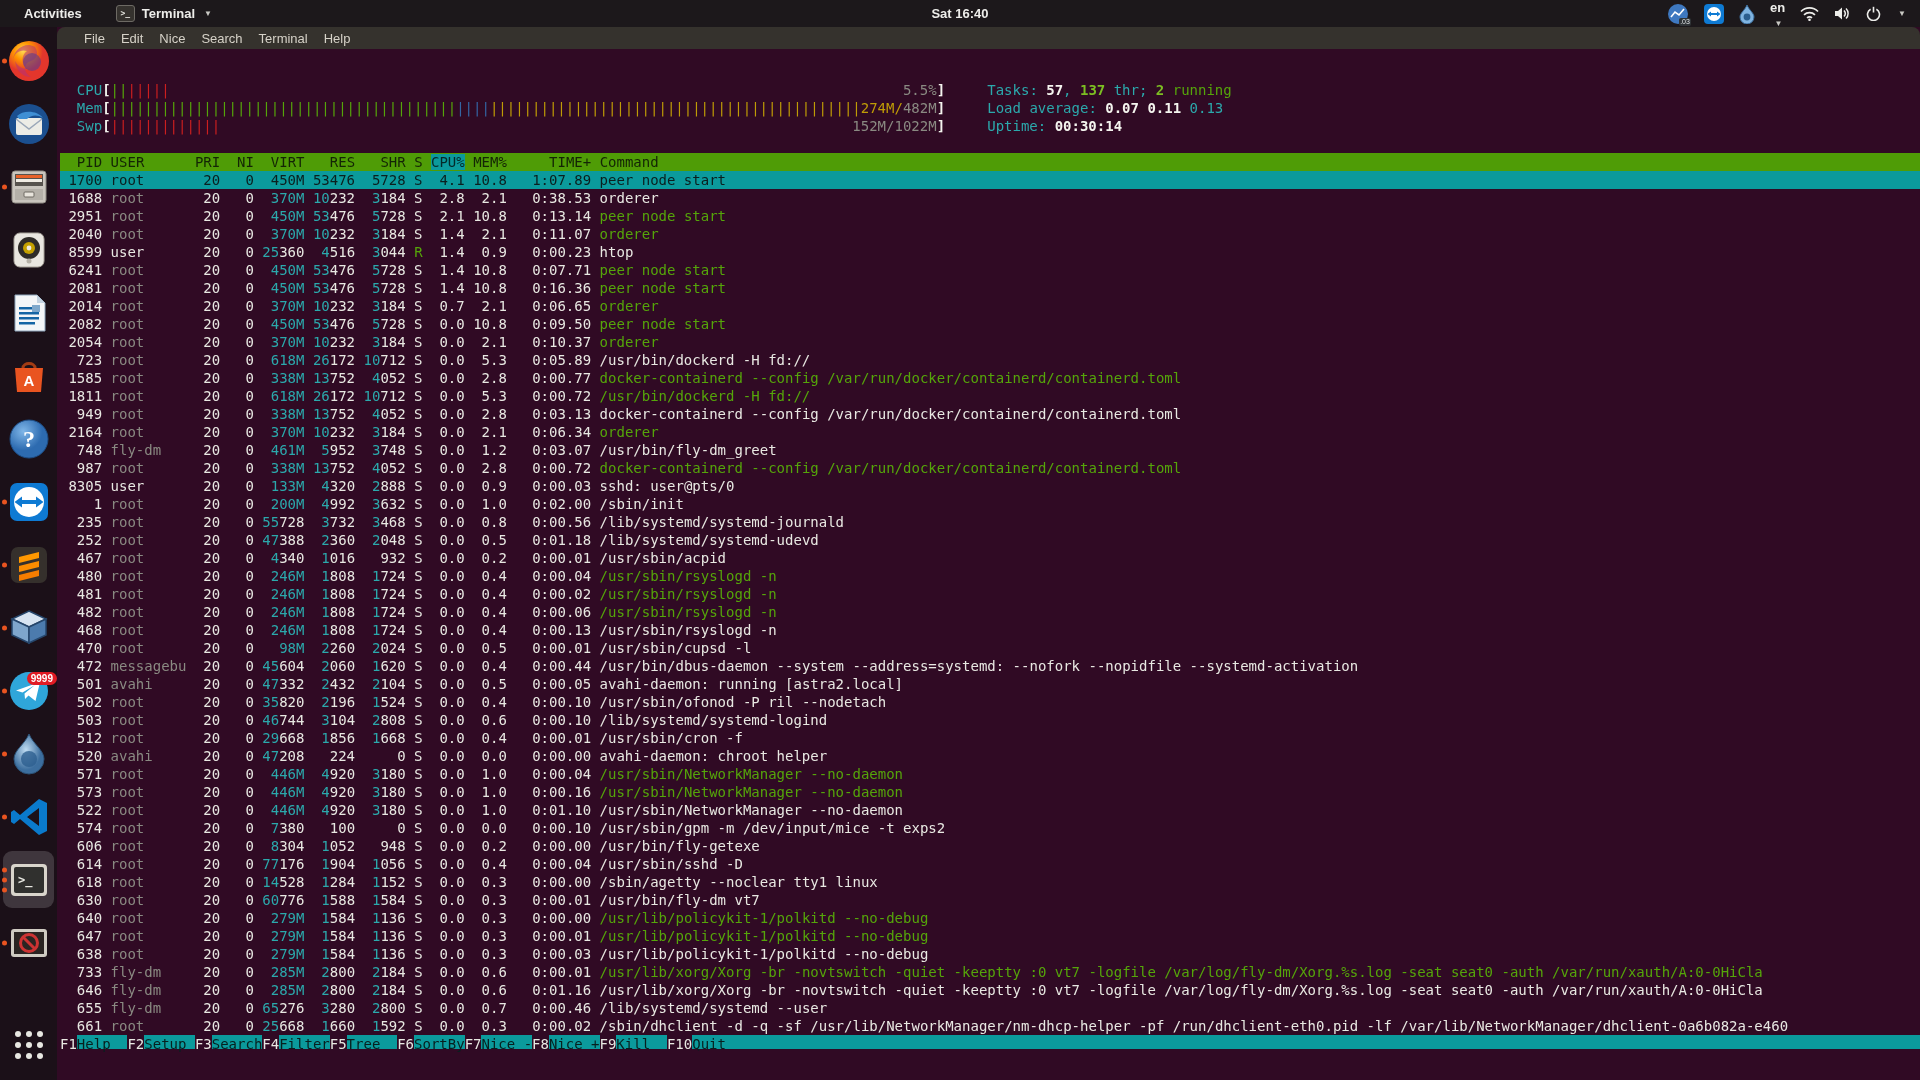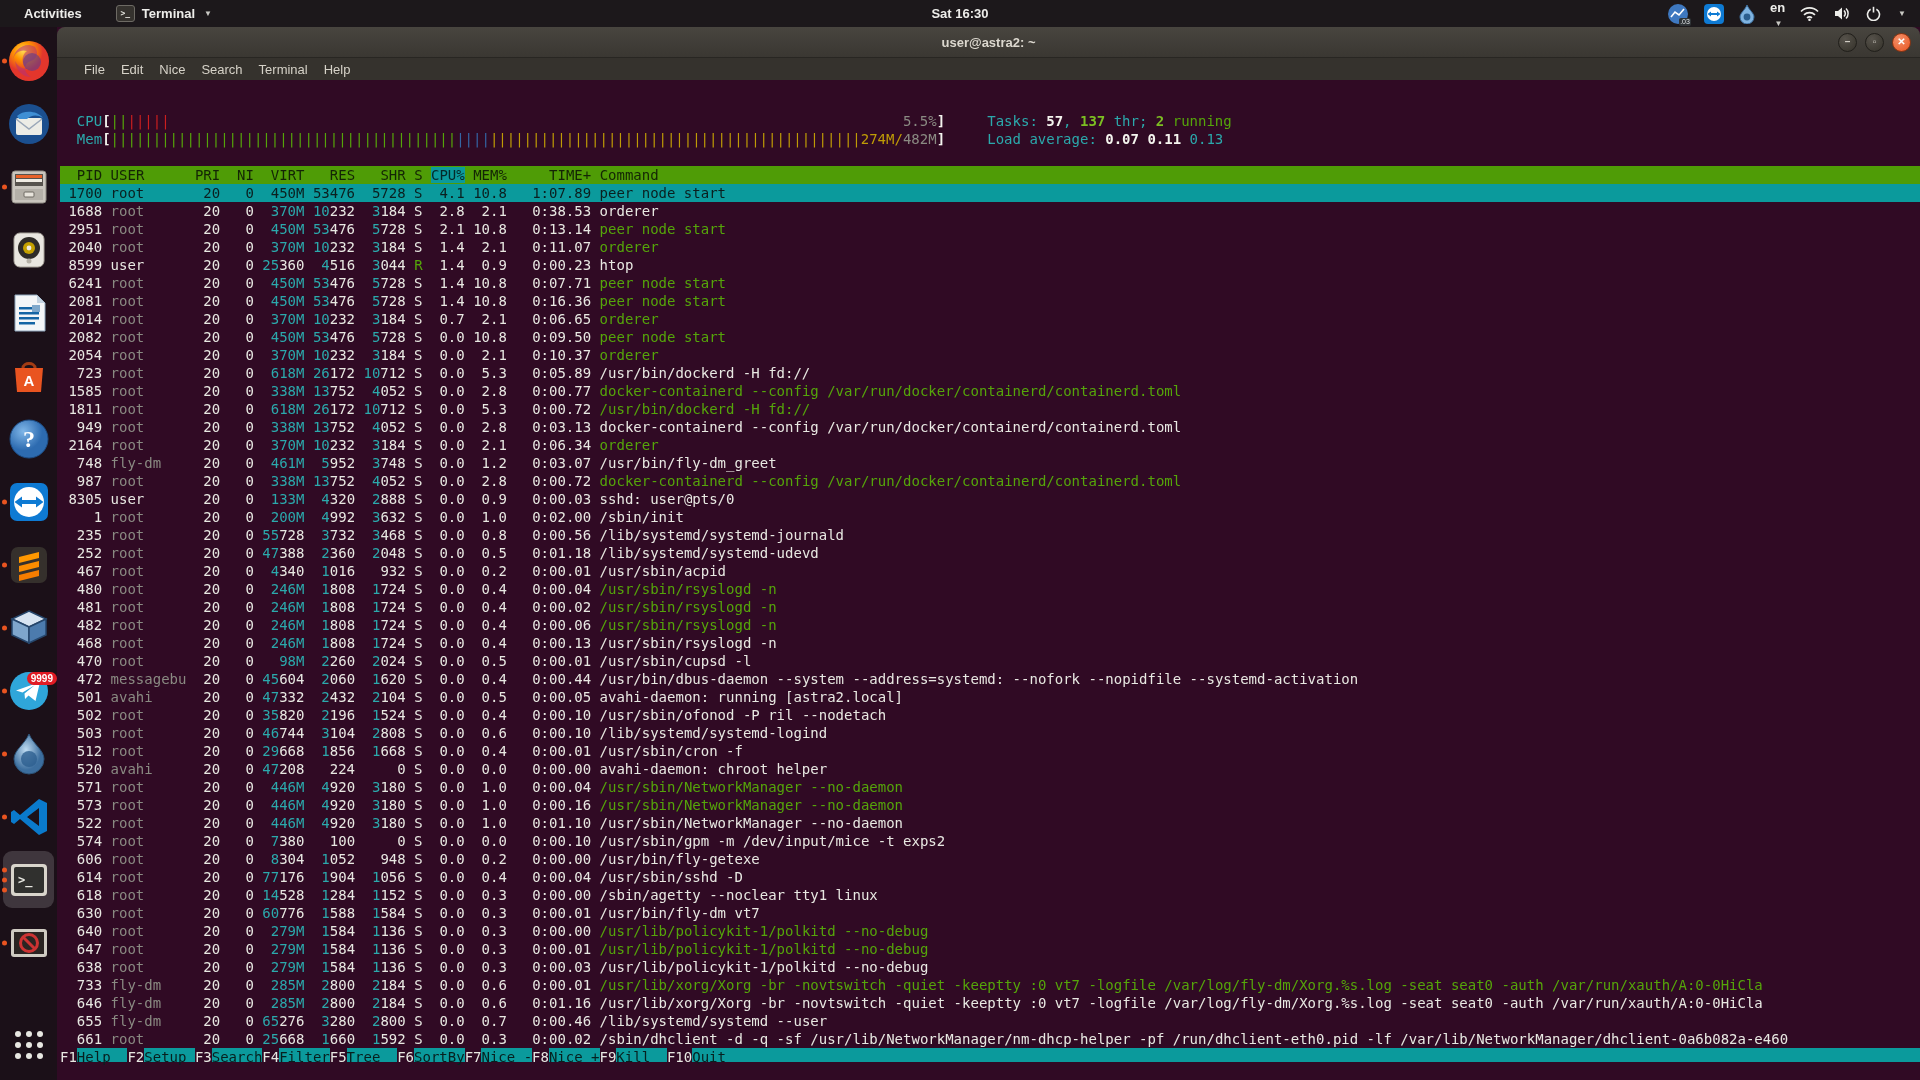--- a/index.html
+++ b/index.html
@@ -65,21 +65,21 @@
 </head>
 <body>
 
 <div class="topbar">
   <div class="activities">Activities</div>
   <div class="appmenu">
     <span class="mini-term">&gt;_</span>
     <span>Terminal</span>
     <span class="chev">▼</span>
   </div>
-  <div class="clock">Sat 16:30</div>
+  <div class="clock">Sat 16:40</div>
   <div class="tray">
     <span class="trayicon">
       <svg width="22" height="22" viewBox="0 0 22 22">
           <circle cx="11" cy="11" r="10" fill="#3E78C0"></circle>
           <polyline points="4,14 8,9 12,12 17,6" stroke="#fff" stroke-width="1.6" fill="none"></polyline>
         </svg>
       <span class="loadbadge">.03</span>
     </span>
     <span class="trayicon">
       <svg width="20" height="20" viewBox="0 0 20 20">
@@ -331,39 +331,32 @@
             <circle cx="8" cy="30" r="3"></circle>
             <circle cx="19" cy="30" r="3"></circle>
             <circle cx="30" cy="30" r="3"></circle>
           </g>
         </svg>
       </span>
     </div>
   </div>
 
 <div class="window">
-  <div class="titlebar">
-    <span>user@astra2: ~</span>
-    <span class="winbtns">
-      <span class="wbtn">–</span>
-      <span class="wbtn">▫</span>
-      <span class="wbtn close">✕</span>
-    </span>
-  </div>
   <div class="menubar" id="menubar">
       <span>File</span>
       <span>Edit</span>
       <span>Nice</span>
       <span>Search</span>
       <span>Terminal</span>
       <span>Help</span>
     </div>
   <div class="termbody" id="term">
       <div class="tline"><span>  </span><span class="c-cy">CPU</span><span class="c-br">[</span><span class="c-gr">||</span><span class="c-rd">|||||</span><span>                                                                                       </span><span class="c-sh">5.5%</span><span class="c-br">]</span><span>     </span><span class="c-cy">Tasks: </span><span class="c-wb">57</span><span class="c-cy">, </span><span class="c-gb">137</span><span class="c-cy"> thr</span><span class="c-cy">; </span><span class="c-gb">2</span><span class="c-gr"> running</span></div>
       <div class="tline"><span>  </span><span class="c-cy">Mem</span><span class="c-br">[</span><span class="c-gr">|||||||||||||||||||||||||||||||||||||||||</span><span class="c-bl">||||</span><span class="c-yl">||||||||||||||||||||||||||||||||||||||||||||</span><span></span><span class="c-yl">274M/</span><span class="c-sh">482M</span><span class="c-br">]</span><span>     </span><span class="c-cy">Load average: </span><span class="c-wb">0.07 </span><span class="c-wb">0.11 </span><span class="c-cy">0.13</span></div>
+      <div class="tline"><span>  </span><span class="c-cy">Swp</span><span class="c-br">[</span><span class="c-rd">|||||||||||||</span><span>                                                                           </span><span class="c-sh">152M/1022M</span><span class="c-br">]</span><span>     </span><span class="c-cy">Uptime: </span><span class="c-wb">00:30:14</span></div>
       <div class="tline"></div>
       <div class="tline hdr"><span>  PID</span><span> </span><span>USER     </span><span> </span><span>PRI</span><span> </span><span> NI</span><span> </span><span> VIRT</span><span> </span><span>  RES</span><span> </span><span>  SHR</span><span> </span><span>S</span><span> </span><span class="sortcol">CPU%</span><span> </span><span>MEM%</span><span> </span><span>    TIME+</span><span> </span><span>Command</span></div>
       <div class="tline row sel"><span class="c-fg"> 1700 </span><span class="c-sh">root      </span><span class="c-fg"> 20 </span><span class="c-fg">  0 </span><span> </span><span>450M</span><span> </span><span>53476</span><span> </span><span> </span><span>5728</span><span> </span><span class="c-fg">S</span><span> </span><span class="c-fg"> 4.1 </span><span class="c-fg">10.8 </span><span class="c-fg">  1:07.89 </span><span class="c-fg">peer node start</span></div>
       <div class="tline row"><span class="c-fg"> 1688 </span><span class="c-sh">root      </span><span class="c-fg"> 20 </span><span class="c-fg">  0 </span><span> </span><span class="c-cy">370M</span><span> </span><span class="c-cy">10</span><span class="c-fg">232</span><span> </span><span> </span><span class="c-cy">3</span><span class="c-fg">184</span><span> </span><span class="c-fg">S</span><span> </span><span class="c-fg"> 2.8 </span><span class="c-fg"> 2.1 </span><span class="c-fg">  0:38.53 </span><span class="c-fg">orderer</span></div>
       <div class="tline row"><span class="c-fg"> 2951 </span><span class="c-sh">root      </span><span class="c-fg"> 20 </span><span class="c-fg">  0 </span><span> </span><span class="c-cy">450M</span><span> </span><span class="c-cy">53</span><span class="c-fg">476</span><span> </span><span> </span><span class="c-cy">5</span><span class="c-fg">728</span><span> </span><span class="c-fg">S</span><span> </span><span class="c-fg"> 2.1 </span><span class="c-fg">10.8 </span><span class="c-fg">  0:13.14 </span><span class="c-gr">peer node start</span></div>
       <div class="tline row"><span class="c-fg"> 2040 </span><span class="c-sh">root      </span><span class="c-fg"> 20 </span><span class="c-fg">  0 </span><span> </span><span class="c-cy">370M</span><span> </span><span class="c-cy">10</span><span class="c-fg">232</span><span> </span><span> </span><span class="c-cy">3</span><span class="c-fg">184</span><span> </span><span class="c-fg">S</span><span> </span><span class="c-fg"> 1.4 </span><span class="c-fg"> 2.1 </span><span class="c-fg">  0:11.07 </span><span class="c-gr">orderer</span></div>
       <div class="tline row"><span class="c-fg"> 8599 </span><span class="c-fg">user      </span><span class="c-fg"> 20 </span><span class="c-fg">  0 </span><span class="c-cy">25</span><span class="c-fg">360</span><span> </span><span> </span><span class="c-cy">4</span><span class="c-fg">516</span><span> </span><span> </span><span class="c-cy">3</span><span class="c-fg">044</span><span> </span><span class="c-gr">R</span><span> </span><span class="c-fg"> 1.4 </span><span class="c-fg"> 0.9 </span><span class="c-fg">  0:00.23 </span><span class="c-fg">htop</span></div>
       <div class="tline row"><span class="c-fg"> 6241 </span><span class="c-sh">root      </span><span class="c-fg"> 20 </span><span class="c-fg">  0 </span><span> </span><span class="c-cy">450M</span><span> </span><span class="c-cy">53</span><span class="c-fg">476</span><span> </span><span> </span><span class="c-cy">5</span><span class="c-fg">728</span><span> </span><span class="c-fg">S</span><span> </span><span class="c-fg"> 1.4 </span><span class="c-fg">10.8 </span><span class="c-fg">  0:07.71 </span><span class="c-gr">peer node start</span></div>
       <div class="tline row"><span class="c-fg"> 2081 </span><span class="c-sh">root      </span><span class="c-fg"> 20 </span><span class="c-fg">  0 </span><span> </span><span class="c-cy">450M</span><span> </span><span class="c-cy">53</span><span class="c-fg">476</span><span> </span><span> </span><span class="c-cy">5</span><span class="c-fg">728</span><span> </span><span class="c-fg">S</span><span> </span><span class="c-fg"> 1.4 </span><span class="c-fg">10.8 </span><span class="c-fg">  0:16.36 </span><span class="c-gr">peer node start</span></div>
       <div class="tline row"><span class="c-fg"> 2014 </span><span class="c-sh">root      </span><span class="c-fg"> 20 </span><span class="c-fg">  0 </span><span> </span><span class="c-cy">370M</span><span> </span><span class="c-cy">10</span><span class="c-fg">232</span><span> </span><span> </span><span class="c-cy">3</span><span class="c-fg">184</span><span> </span><span class="c-fg">S</span><span> </span><span class="c-fg"> 0.7 </span><span class="c-fg"> 2.1 </span><span class="c-fg">  0:06.65 </span><span class="c-gr">orderer</span></div>

